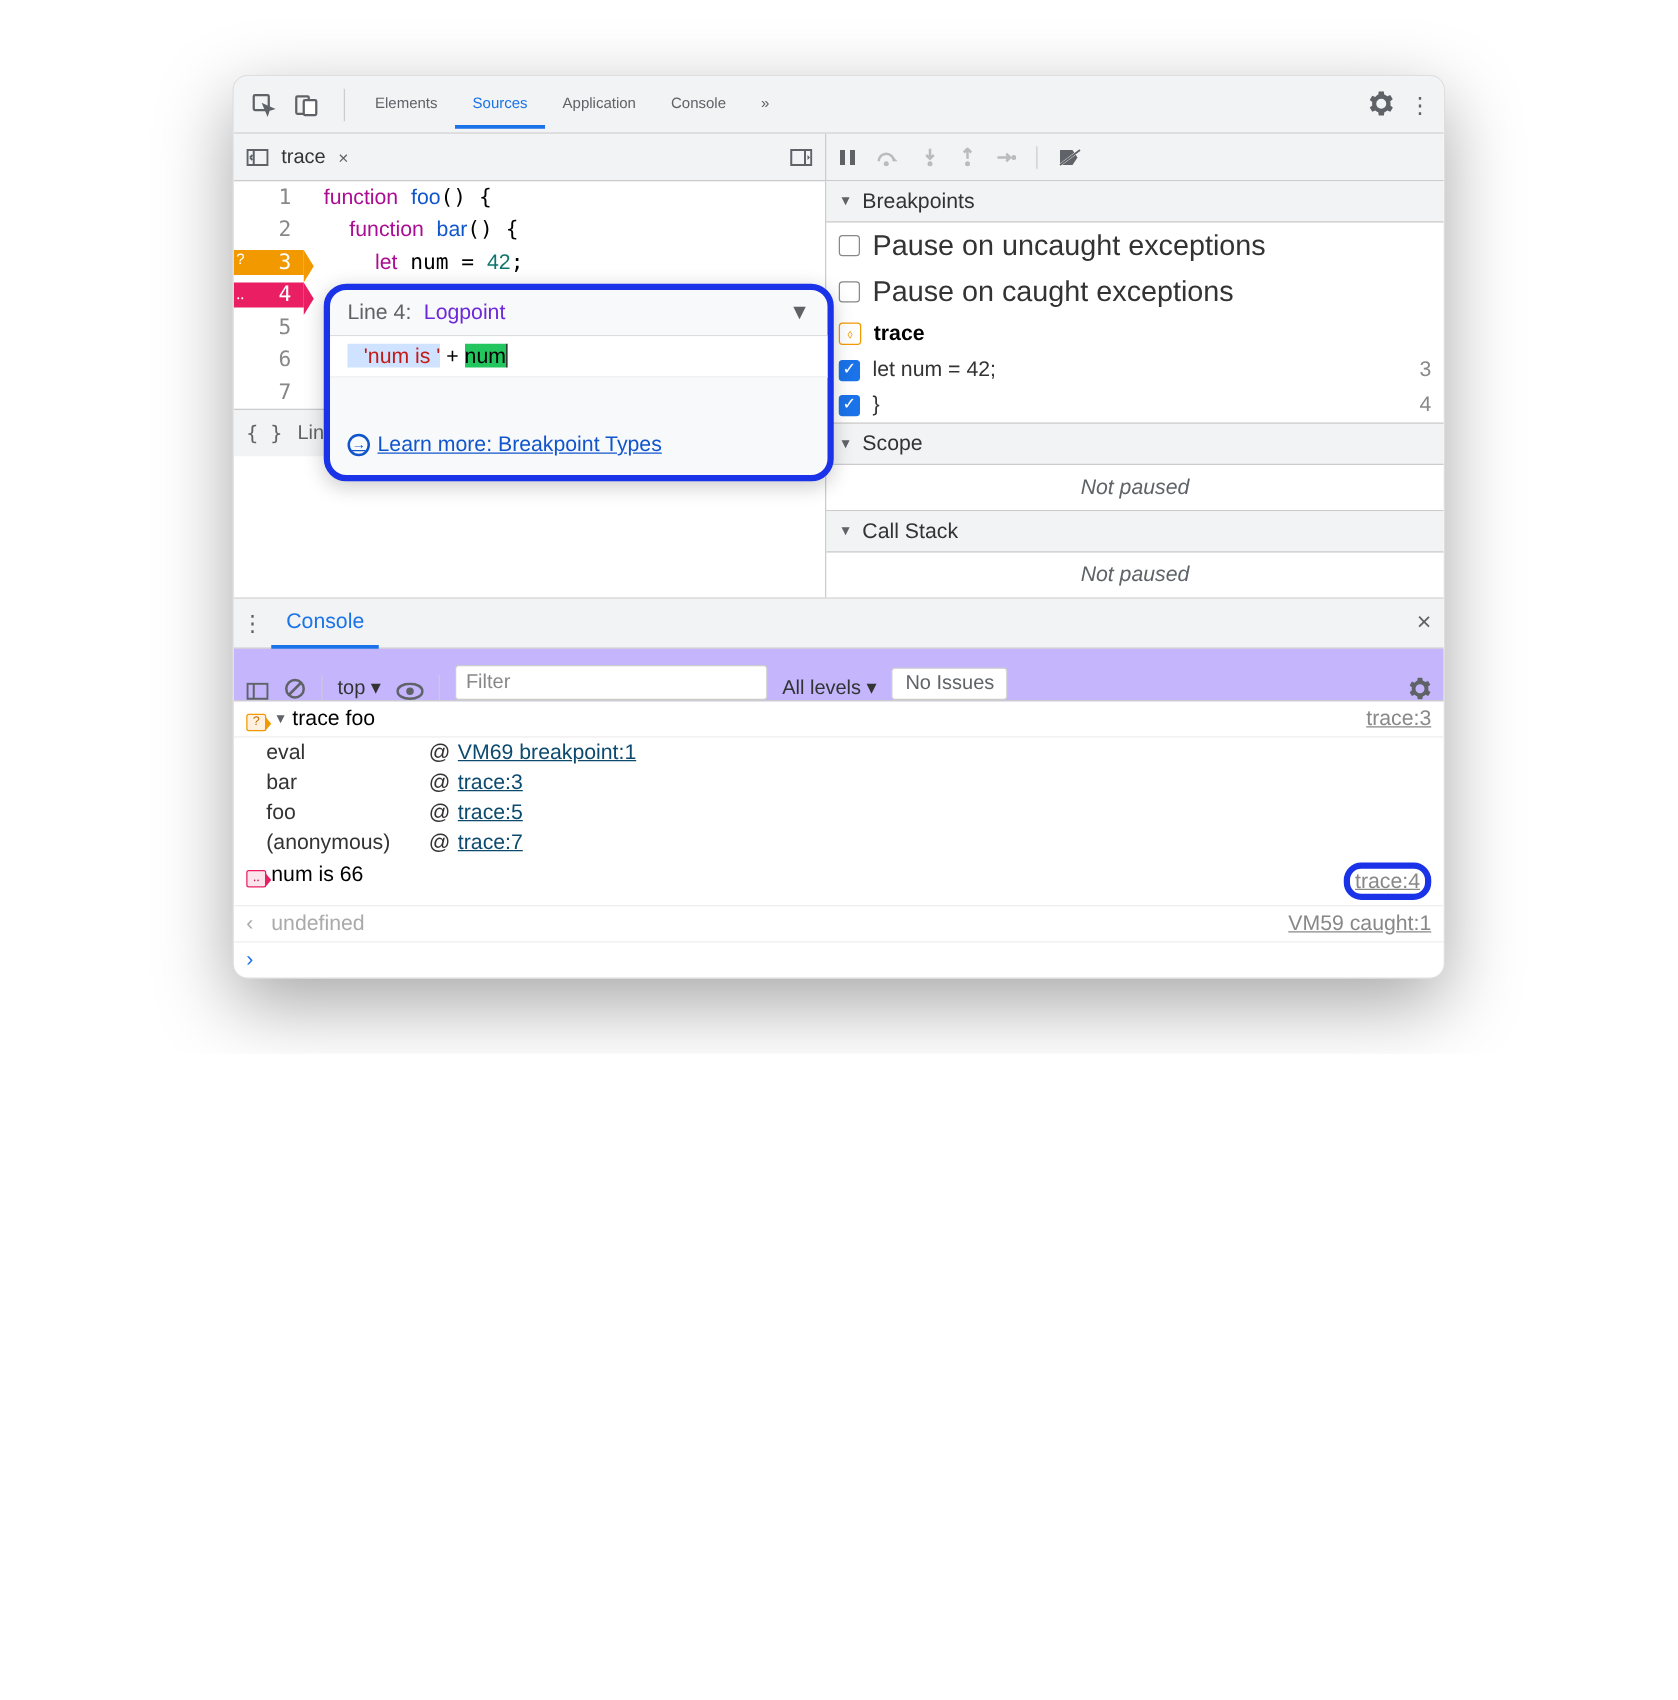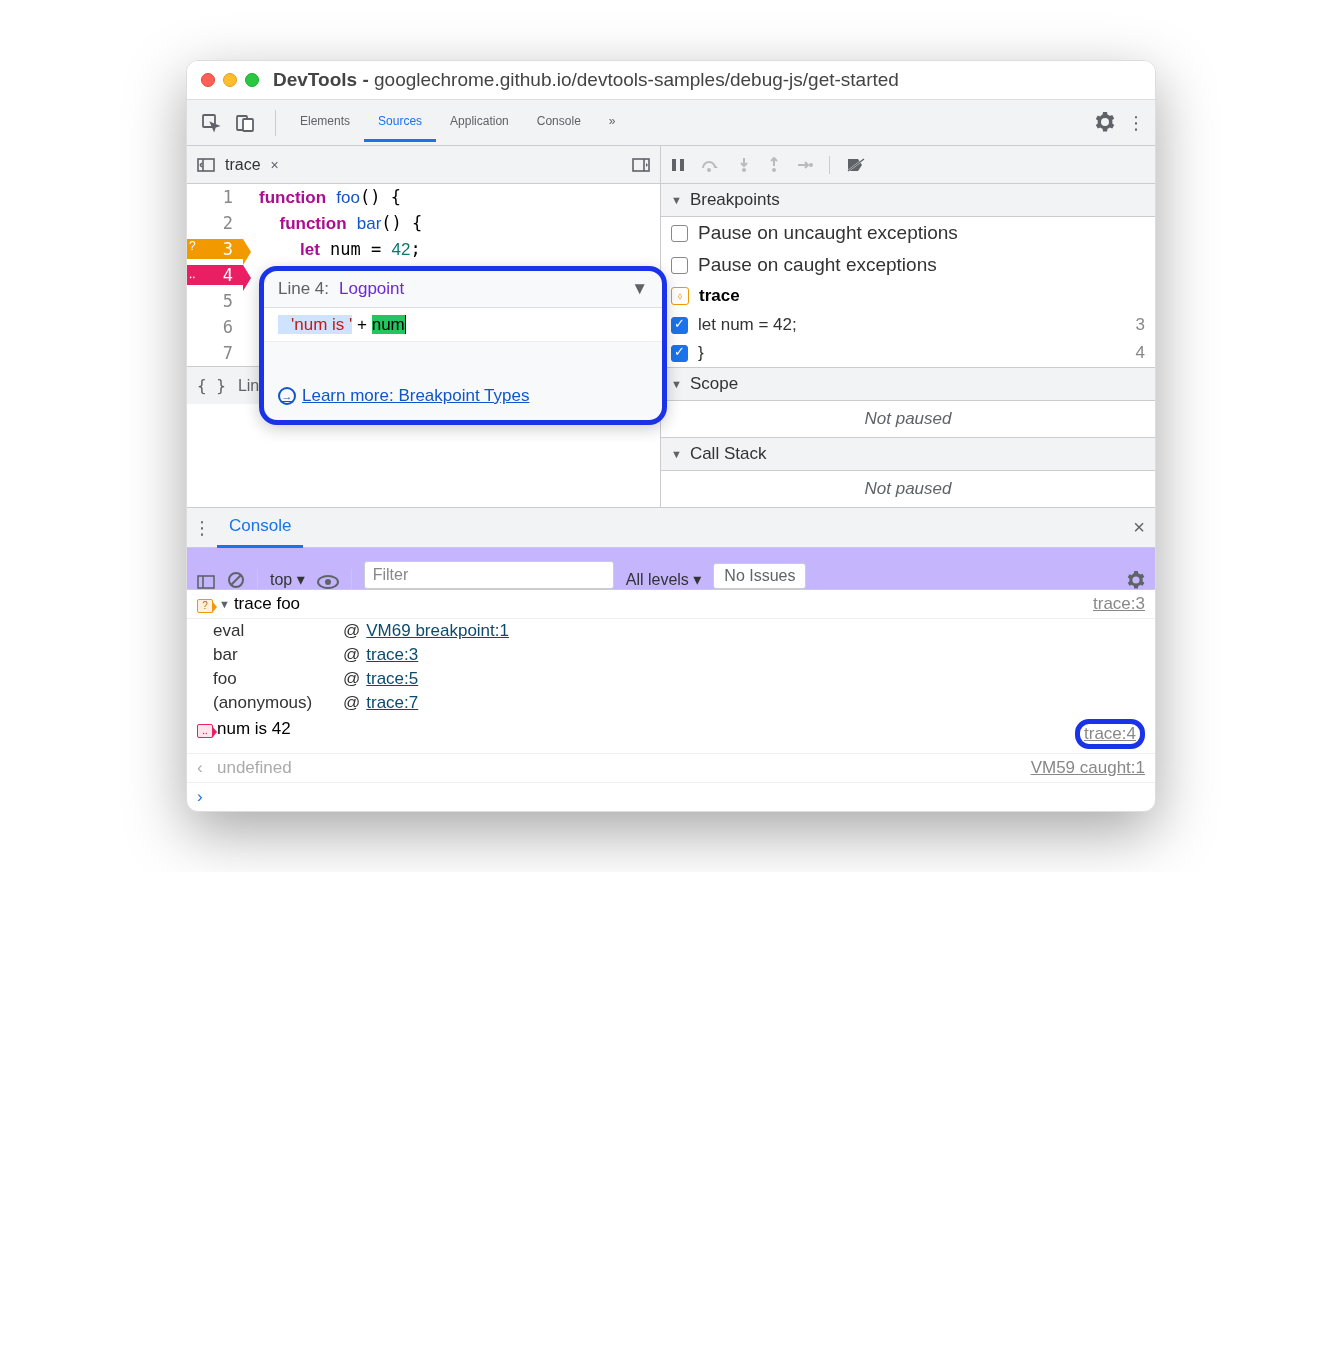--- a/index.html
+++ b/index.html
@@ -37,21 +37,21 @@
   .lineno.orange { background: #f29900; color: #fff; }
   .lineno.pink { background: #e91e63; color: #fff; }
   .lineno.orange::after, .lineno.pink::after {
     content: ""; position: absolute; right: -8px; top: 0; width: 0; height: 0;
     border-top: 13px solid transparent; border-bottom: 13px solid transparent;
   }
   .lineno.orange::after { border-left: 8px solid #f29900; }
   .lineno.pink::after { border-left: 8px solid #e91e63; }
   .lineno .badge { position: absolute; left: 2px; font-size: 12px; color: #fff; }
   .code { font-family: Menlo, monospace; font-size: 17px; padding-left: 16px; white-space: pre; }
-  .kw { color: #aa0d91; font-weight: bold; }
+  .kw { color: #aa0d91; }
   .fn { color: #1155cc; }
   .num { color: #0f766e; }
   
   .popover {
     position: absolute; left: 72px; top: 82px; width: 408px; background: #f8f9fa;
     border: 5px solid #1a33e8; border-radius: 18px; z-index: 10;
     box-shadow: 0 4px 16px rgba(0,0,0,0.2);
   }
   .pop-head { display: flex; align-items: center; padding: 8px 14px; font-size: 17px; color: #5f6368; border-bottom: 1px solid #ddd; }
   .pop-head .type { margin-left: 10px; color: #6d28d9; flex: 1; }
@@ -64,21 +64,21 @@
   .pop-link { color: #1155cc; text-decoration: underline; font-size: 17px; display: flex; align-items: center; gap: 6px; }
   .pop-link .circ { width: 18px; height: 18px; border: 2px solid #1155cc; border-radius: 50%; display: flex; align-items: center; justify-content: center; font-size: 11px; text-decoration: none; }
   
   .editor-footer { display: flex; align-items: center; height: 38px; border-top: 1px solid #ccc; padding: 0 10px; font-size: 16px; color: #5f6368; gap: 12px; background: #f1f3f4;}
   .editor-footer .braces { font-family: Menlo, monospace; }
   
   .right-pane { flex: 1; }
   .sect-head { display: flex; align-items: center; padding: 6px 10px; background: #f1f3f4; border-bottom: 1px solid #ccc; font-size: 17px; color: #333; }
   .sect-head.border-top { border-top: 1px solid #ccc; }
   .tri { font-size: 11px; margin-right: 8px; color: #5f6368; }
-  .bp-item { display: flex; align-items: center; padding: 5px 10px; font-size: 19px; color: #333; }
+  .bp-item { display: flex; align-items: center; padding: 5px 10px; font-size: 23px; color: #333; }
   .chk { width: 17px; height: 17px; border: 1.5px solid #888; border-radius: 3px; margin-right: 10px; }
   .chk.checked { background: #1a73e8; border-color: #1a73e8; position: relative; }
   .chk.checked::after { content: "✓"; color: #fff; font-size: 13px; position: absolute; top: -2px; left: 2px; }
   .bp-file { display: flex; align-items: center; padding: 5px 10px; font-size: 17px; }
   .bp-file-icon { width: 18px; height: 18px; border: 1.5px solid #f29900; border-radius: 3px; margin-right: 10px; display: flex; align-items: center; justify-content: center; font-size: 10px; color: #f29900; }
   .bp-line { display: flex; align-items: center; padding: 4px 10px 4px 10px; font-family: Menlo, monospace; font-size: 17px; color: #333; }
   .bp-line .ln { margin-left: auto; color: #888; }
   .not-paused { text-align: center; font-style: italic; color: #5f6368; padding: 8px; font-size: 17px; border-bottom: 1px solid #ccc; }
   
   .drawer { border-top: 1px solid #ccc; }
@@ -111,30 +111,20 @@
   .prompt { color: #1a73e8; padding: 4px 10px; }
   .dim { color: #aaa; }
   
   svg { display: block; }
 </style>
 </head>
 <body>
 
 <div class="window">
 
-  <div class="titlebar">
-    <div class="traffic-lights">
-      <div class="tl red"></div>
-      <div class="tl yellow"></div>
-      <div class="tl green"></div>
-    </div>
-    <div class="title">
-      <b>DevTools - </b><span>googlechrome.github.io/devtools-samples/debug-js/get-started</span>
-    </div>
-  </div>
 
   <div class="toolbar">
     <div class="tool-icon">
       <svg width="20" height="20" viewBox="0 0 20 20" fill="none" stroke="#5f6368" stroke-width="1.8">
           <rect x="2" y="2" width="12" height="12" rx="1"></rect>
           <path d="M10 10 L17 13 L14 14 L13 17 Z" fill="#5f6368"></path>
         </svg>
     </div>
     <div class="tool-icon">
       <svg width="20" height="20" viewBox="0 0 20 20" fill="none" stroke="#5f6368" stroke-width="1.8">
@@ -390,21 +380,21 @@
             <span class="src-link">trace:5</span>
           </div>
           <div class="stack-row">
             <span class="stack-fn">(anonymous)</span>
             <span class="stack-at">@</span>
             <span class="src-link">trace:7</span>
           </div>
         </div>
       <div class="crow">
         <span class="left-ico"><span class="pink-ico">‥</span></span>
-        <span class="content">num is 42</span>
+        <span class="content">num is 66</span>
         <span class="highlight-box"><span class="src">trace:4</span></span>
       </div>
       <div class="crow dim">
         <span class="left-ico" style="color:#aaa;">‹</span>
         <span class="content">undefined</span>
         <span class="src">VM59 caught:1</span>
       </div>
       <div class="prompt">›</div>
     </div>
   </div>

